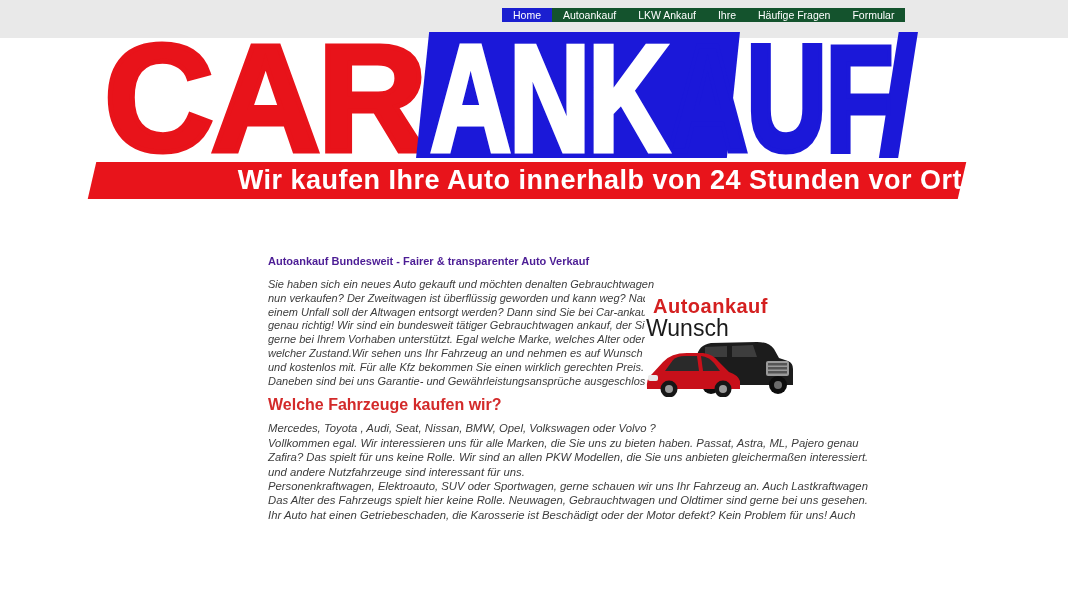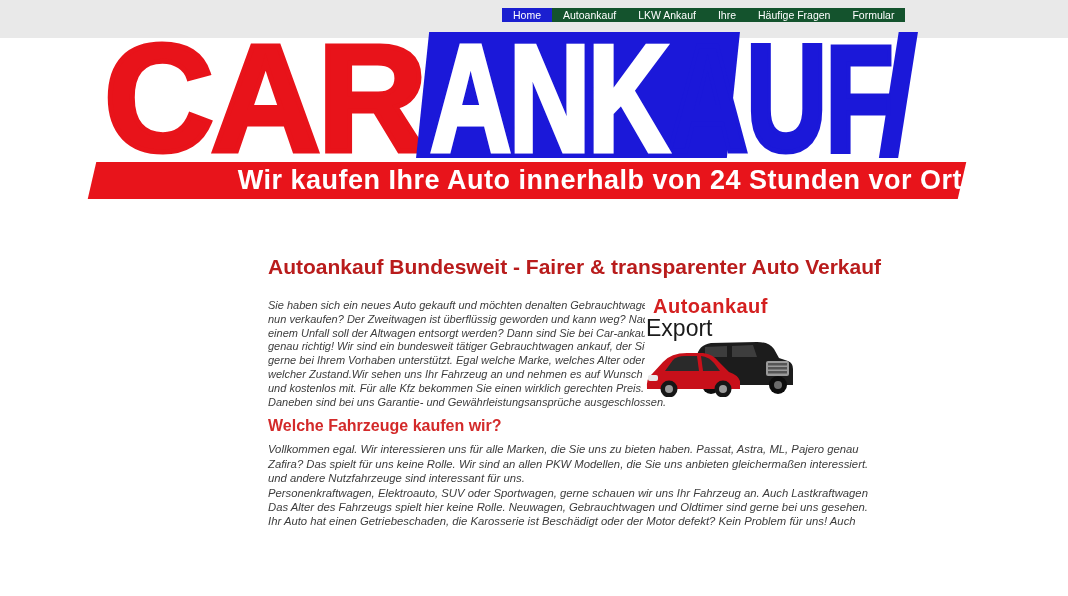--- a/index.html
+++ b/index.html
@@ -37,21 +37,21 @@
   
   .banner { position:absolute; left:92px; top:162px; width:870px; height:37px; }
   .banner-bg { position:absolute; left:0; top:0; right:0; bottom:0; background:#e8141b;
                transform:skewX(-13deg); }
   .banner-text { position:relative; z-index:1; text-align:right; line-height:37px;
                  font-size:27px; font-weight:700; color:#fff; letter-spacing:0.5px;
                  white-space:nowrap; }
 
   
   .content { position:absolute; left:268px; top:255px; width:545px; }
-  .h1 { font-size:21px; font-weight:700; color:#b91c1c; margin-bottom:20px; white-space:nowrap; }
+  .h1 { font-size:11px; font-weight:700; color:#4c1d95; margin-bottom:11px; white-space:nowrap; }
   .h2 { font-size:16px; font-weight:700; color:#d32a2a; margin:8px 0 7px 0; white-space:nowrap; }
   .para { font-style:italic; color:#3c3c3c; }
   .para .text-line { font-size:11px; line-height:13.8px; white-space:nowrap; }
   .para2 .text-line { font-size:11.3px; line-height:14.4px; }
 
   
   .promo { position:absolute; left:645px; top:293px; width:150px; height:104px; background:#fff; }
   .promo-title { position:absolute; left:8px; top:2px; font-size:20px; font-weight:700;
                  color:#d42020; letter-spacing:0.5px; }
   .promo-subtitle { position:absolute; left:1px; top:22px; font-size:23px; font-weight:500;
@@ -96,32 +96,33 @@
         <div class="text-line">nun verkaufen? Der Zweitwagen ist überflüssig geworden und kann weg? Nach</div>
         <div class="text-line">einem Unfall soll der Altwagen entsorgt werden? Dann sind Sie bei Car-ankauf.de</div>
         <div class="text-line">genau richtig! Wir sind ein bundesweit tätiger Gebrauchtwagen ankauf, der Sie</div>
         <div class="text-line">gerne bei Ihrem Vorhaben unterstützt. Egal welche Marke, welches Alter oder</div>
         <div class="text-line">welcher Zustand.Wir sehen uns Ihr Fahrzeug an und nehmen es auf Wunsch direkt</div>
         <div class="text-line">und kostenlos mit. Für alle Kfz bekommen Sie einen wirklich gerechten Preis.</div>
         <div class="text-line">Daneben sind bei uns Garantie- und Gewährleistungsansprüche ausgeschlossen.</div>
       </div>
     <div class="h2">Welche Fahrzeuge kaufen wir?</div>
     <div class="para para2">
+        <div class="text-line">Mercedes, Toyota , Audi, Seat, Nissan, BMW, Opel, Volkswagen oder Volvo ?</div>
         <div class="text-line">Vollkommen egal. Wir interessieren uns für alle Marken, die Sie uns zu bieten haben. Passat, Astra, ML, Pajero genau</div>
         <div class="text-line">Zafira? Das spielt für uns keine Rolle. Wir sind an allen PKW Modellen, die Sie uns anbieten gleichermaßen interessiert.</div>
         <div class="text-line">und andere Nutzfahrzeuge sind interessant für uns.</div>
         <div class="text-line">Personenkraftwagen, Elektroauto, SUV oder Sportwagen, gerne schauen wir uns Ihr Fahrzeug an. Auch Lastkraftwagen</div>
         <div class="text-line">Das Alter des Fahrzeugs spielt hier keine Rolle. Neuwagen, Gebrauchtwagen und Oldtimer sind gerne bei uns gesehen.</div>
         <div class="text-line">Ihr Auto hat einen Getriebeschaden, die Karosserie ist Beschädigt oder der Motor defekt? Kein Problem für uns! Auch</div>
       </div>
   </div>
 
   <div class="promo">
     <div class="promo-title">Autoankauf</div>
-    <div class="promo-subtitle">Export</div>
+    <div class="promo-subtitle">Wunsch</div>
     <svg class="promo-cars" viewBox="0 0 150 74" xmlns="http://www.w3.org/2000/svg">
 
       <g>
         <path d="M52 62 L52 34 Q53 22 66 20 L112 19 Q124 19 129 26 L134 35 L143 38 Q148 40 148 46 L148 62 Z" fill="#1c1c1c"></path>
         <path d="M60 34 L60 24 L82 23 L82 34 Z" fill="#3d3d3d"></path>
         <path d="M87 34 L87 23 L108 22 L112 34 Z" fill="#3d3d3d"></path>
         <rect x="121" y="38" width="23" height="15" rx="2" fill="#9a9a9a"></rect>
         <rect x="123" y="40" width="19" height="2.5" fill="#555"></rect>
         <rect x="123" y="44" width="19" height="2.5" fill="#555"></rect>
         <rect x="123" y="48" width="19" height="2.5" fill="#555"></rect>

